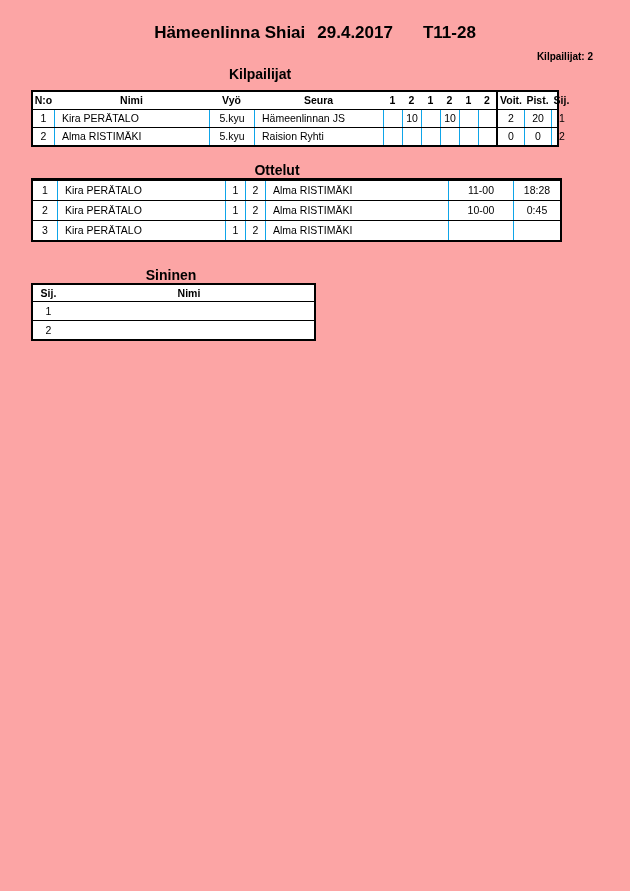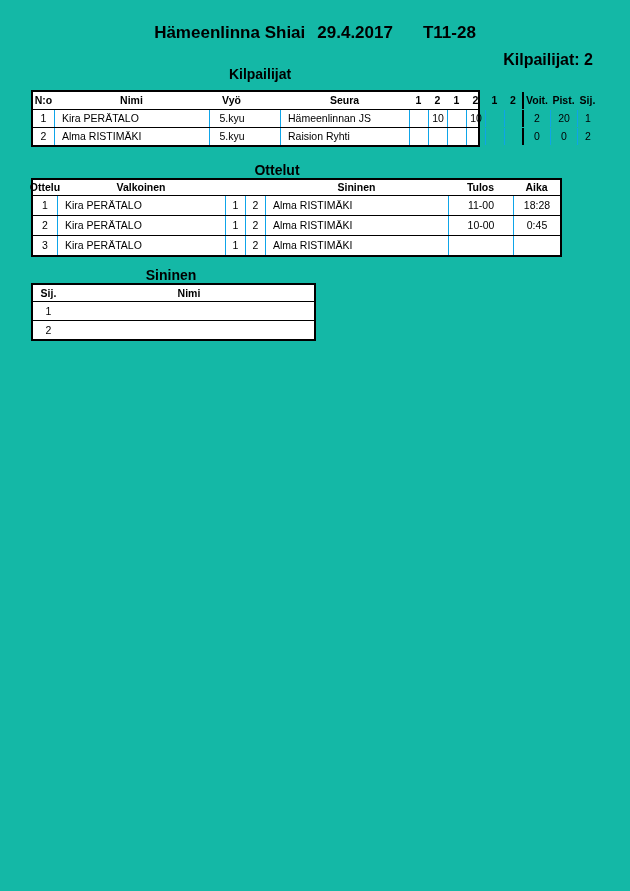--- a/index.html
+++ b/index.html
@@ -1,30 +1,30 @@
 <!DOCTYPE html>
 <html><head>
 <meta charset="utf-8">
 <style>
   * { margin:0; padding:0; box-sizing:border-box; }
   html,body { background:#ffffff; }
   .page {
-    position:relative; width:630px; height:891px; background:#14b8a6;
+    position:relative; width:630px; height:891px; background:#fca5a5;
     color:#000; font-family:"Liberation Sans","DejaVu Sans",sans-serif;
     overflow:hidden;
   }
   .title {
     position:absolute; top:23px; left:0; width:100%;
     text-align:center; font-size:17px; font-weight:700; white-space:nowrap;
   }
   .gap-sm { margin-left:12px; }
   .gap-lg { margin-left:30px; }
   .participants {
     position:absolute; top:51px; right:37px;
-    font-size:16px; font-weight:700;
+    font-size:10px; font-weight:700;
   }
   .sect {
     position:absolute; transform:translateX(-50%);
     font-size:14px; font-weight:700; white-space:nowrap;
   }
   #h-kilpailijat { left:260px; top:66px; }
   #h-ottelut    { left:277px; top:162px; }
   #h-tulokset   { left:171px; top:267px; }
 
   .tbl { position:absolute; border:2px solid #000; background:#fff; }
@@ -34,25 +34,25 @@
     flex:none; display:flex; align-items:center; justify-content:center;
     font-size:10.5px; white-space:nowrap; overflow:visible; line-height:1;
   }
   .row.head .cell { font-weight:700; }
   .row.body .cell { border-left:1px solid #0ea5e9; }
   .row.body .cell:first-child { border-left:none; }
   .cell.thick { border-left:2px solid #000 !important; }
   .cell.left { justify-content:flex-start; padding-left:7px; }
 
   
-  #t1 { left:31px; top:90px; width:449px; }
+  #t1 { left:31px; top:90px; width:528px; }
   #t1 .row.head { height:17px; }
   #t1 .row.body { height:18px; }
   .t1c0 { width:21px; }  .t1c1 { width:155px; } .t1c2 { width:45px; }
-  .t1c3 { width:129px;margin-left:26px; } .t1c4 { width:19px; }  .t1c5 { width:19px; }
+  .t1c3 { width:129px; } .t1c4 { width:19px; }  .t1c5 { width:19px; }
   .t1c6 { width:19px; }  .t1c7 { width:19px; }  .t1c8 { width:19px; }
   .t1c9 { width:18px; }  .t1c10 { width:28px; } .t1c11 { width:27px; }
   .t1c12 { width:21px; }
 
   
   #t2 { left:31px; top:178px; width:531px; }
   #t2 .row.head { height:15px; }
   #t2 .row.body { height:20px; }
   .t2c0 { width:24px; }  .t2c1 { width:168px; } .t2c2 { width:20px; }
   .t2c3 { width:20px; }  .t2c4 { width:183px; } .t2c5 { width:65px; }
@@ -121,29 +121,20 @@
       <div class="cell t1c9"></div>
       <div class="cell t1c10 thick">0</div>
       <div class="cell t1c11">0</div>
       <div class="cell t1c12">2</div>
     </div>
   </div>
 
   <div class="sect" id="h-ottelut">Ottelut</div>
 
   <div class="tbl" id="t2">
-    <div class="row head">
-      <div class="cell t2c0">Ottelu</div>
-      <div class="cell t2c1">Valkoinen</div>
-      <div class="cell t2c2"></div>
-      <div class="cell t2c3"></div>
-      <div class="cell t2c4">Sininen</div>
-      <div class="cell t2c5">Tulos</div>
-      <div class="cell t2c6">Aika</div>
-    </div>
     <div class="row body">
       <div class="cell t2c0">1</div>
       <div class="cell t2c1 left">Kira PERÄTALO</div>
       <div class="cell t2c2">1</div>
       <div class="cell t2c3">2</div>
       <div class="cell t2c4 left">Alma RISTIMÄKI</div>
       <div class="cell t2c5">11-00</div>
       <div class="cell t2c6">18:28</div>
     </div>
     <div class="row body">

